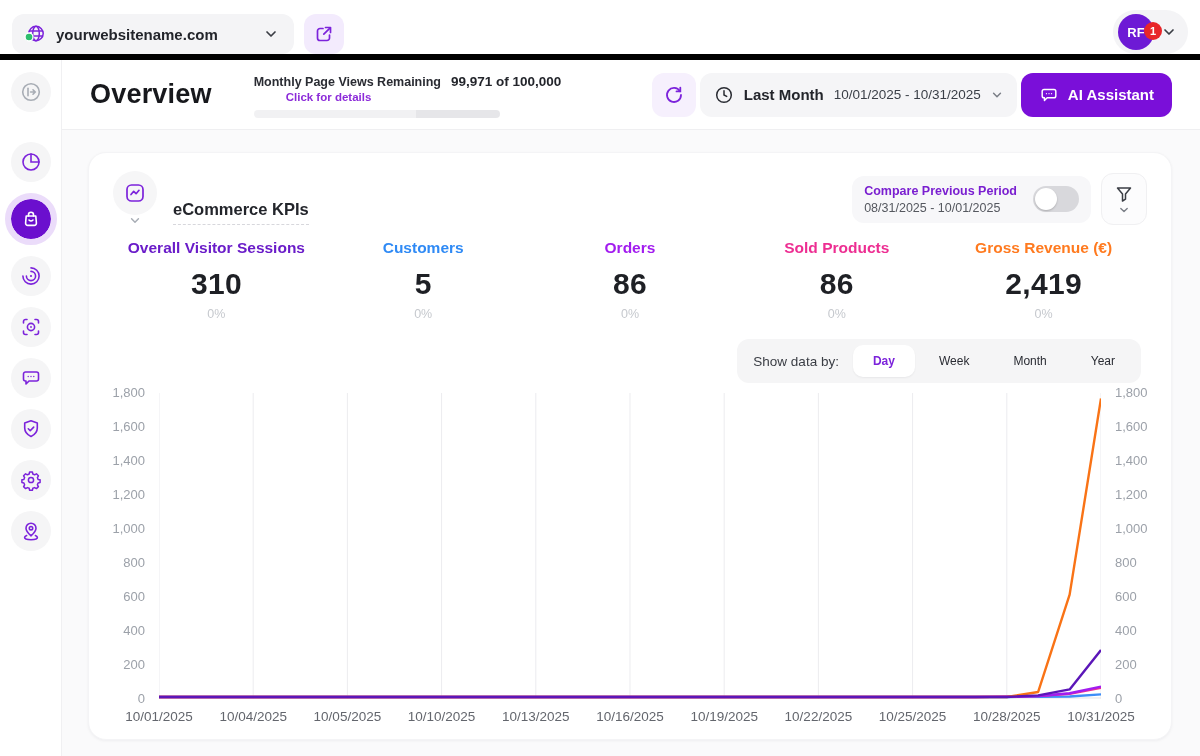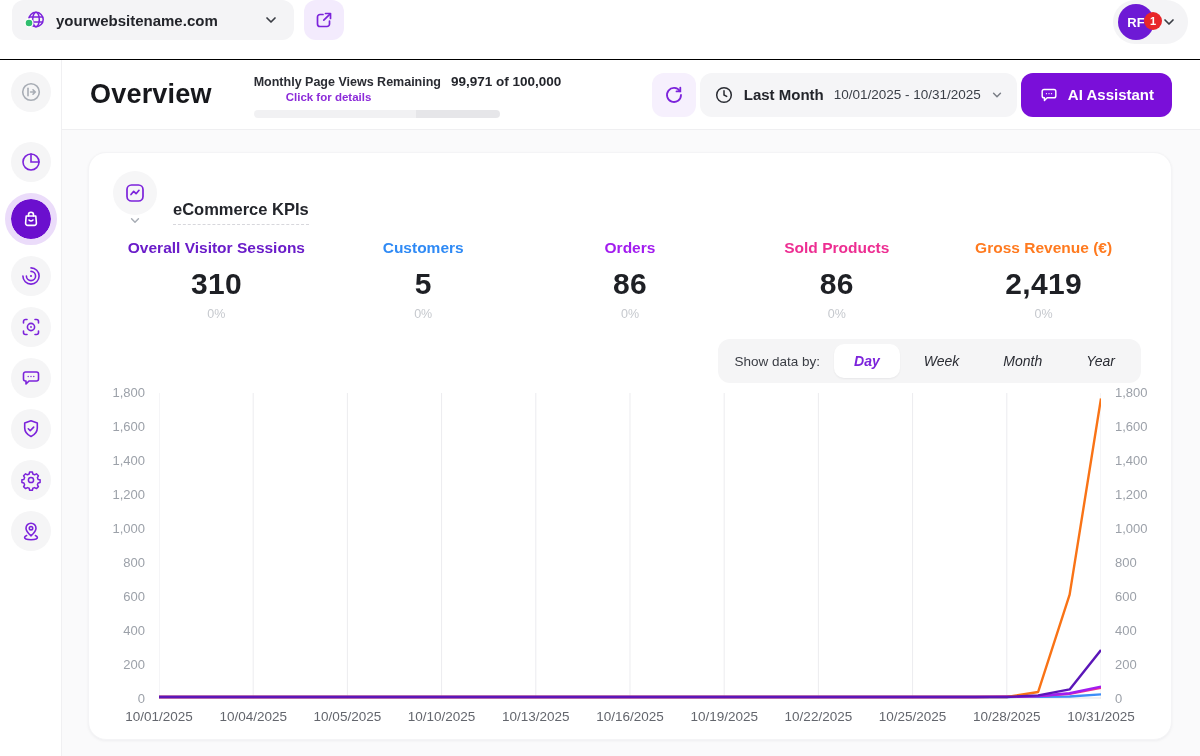--- a/index.html
+++ b/index.html
@@ -1,19 +1,19 @@
 <!DOCTYPE html>
 <html><head>
 <meta charset="utf-8">
 <style>
   * { margin:0; padding:0; box-sizing:border-box; }
   html,body { width:1200px; height:756px; font-family:"Liberation Sans", sans-serif; background:#FAFAFB; color:#1F2128; overflow:hidden; }
 
   
-  .topbar { height:60px; background:#fff; border-bottom:1px solid #000000; display:flex; align-items:flex-start; padding:0 12px; gap:10px; }
+  .topbar { height:60px; background:#fff; border-bottom:6px solid #000000; display:flex; align-items:flex-end; padding:0 12px; gap:10px; }
   .site-pill { display:flex; align-items:center; gap:10px; background:#F4F4F6; border-radius:12px; height:40px; padding:0 16px 0 12px; cursor:pointer; }
   .site-pill .site-name { font-size:15px; font-weight:600; color:#23252B; padding-right:36px; }
   .icon-btn { width:40px; height:40px; border-radius:12px; background:#F3EBFD; display:flex; align-items:center; justify-content:center; cursor:pointer; border:none; }
   .topbar-spacer { flex:1; }
   .user-pill { display:flex; align-items:center; gap:8px; background:#F4F4F6; border-radius:22px; height:44px; padding:0 12px 0 5px; cursor:pointer; }
   .avatar-wrap { position:relative; width:36px; height:36px; }
   .avatar { width:36px; height:36px; border-radius:50%; background:#6D1AD5; color:#fff; font-size:13px; font-weight:700; display:flex; align-items:center; justify-content:center; }
   .badge { position:absolute; top:8px; right:-8px; min-width:18px; height:18px; border-radius:9px; background:#E8262A; color:#fff; font-size:11px; font-weight:700; display:flex; align-items:center; justify-content:center; padding:0 4px; }
 
   
@@ -61,21 +61,21 @@
   .kpi-row { display:grid; grid-template-columns:repeat(5,1fr); margin-top:14px; padding:0 10px; }
   .kpi { text-align:center; }
   .kpi-label { font-size:15.5px; font-weight:700; cursor:pointer; }
   .kpi-value { font-size:30px; font-weight:600; color:#1E2025; margin-top:10px; letter-spacing:.3px; }
   .kpi-delta { font-size:12.5px; color:#C6C9CE; margin-top:6px; }
 
   
   .segment-row { display:flex; justify-content:flex-end; margin-top:18px; padding-right:16px; }
   .segment { background:#F5F5F6; border-radius:12px; height:44px; display:flex; align-items:center; padding:0 6px 0 16px; gap:4px; }
   .segment .seg-label { font-size:13.5px; color:#3A3D44; margin-right:10px; }
-  .seg-opt { font-size:14px; color:#2A2C33; padding:9px 20px; border-radius:10px; cursor:pointer; font-weight:500;font-style:italic; }
+  .seg-opt { font-size:12px; color:#2A2C33; padding:9px 20px; border-radius:10px; cursor:pointer; font-weight:500; }
   .seg-opt.selected { background:#fff; color:#7C23DB; font-weight:700; box-shadow:0 1px 2px rgba(16,24,40,.06); }
 
   
   .chart-area { flex:1; display:flex; flex-direction:column; margin-top:10px; min-height:0; }
   .chart-row { flex:1; display:flex; min-height:0; }
   .y-col { width:56px; display:flex; flex-direction:column; justify-content:space-between; margin:-7px 0; }
   .y-col span { font-size:13px; line-height:14px; color:#9CA1A9; }
   .y-col.left { text-align:right; padding-right:14px; }
   .y-col.right { text-align:left; padding-left:14px; }
   .plot { flex:1; position:relative; }
@@ -302,20 +302,43 @@
                   </g>
                 </svg>
             </span>
             <span style="display:flex; margin-top:1px;">
               <svg width="12" height="9" viewBox="0 0 14 10">
                   <path d="M3 3l4 4 4-4" fill="none" stroke="#A8ADB5" stroke-width="1.7" stroke-linecap="round" stroke-linejoin="round"></path>
                 </svg>
             </span>
           </div>
           <span class="card-title">eCommerce KPIs</span>
+          <div class="head-right">
+            <div class="compare-box">
+              <div>
+                <div class="compare-label">Compare Previous Period</div>
+                <div class="compare-range">08/31/2025 - 10/01/2025</div>
+              </div>
+              <div class="toggle">
+                  <div class="knob"></div>
+                </div>
+            </div>
+            <div class="filter-btn">
+              <span style="display:flex;">
+                <svg width="20" height="20" viewBox="0 0 20 20">
+                    <path d="M3.5 4h13l-5 6v5.2l-3 1.8v-7z" fill="none" stroke="#3A3D44" stroke-width="1.5" stroke-linejoin="round"></path>
+                  </svg>
+              </span>
+              <span style="display:flex;">
+                <svg width="12" height="8" viewBox="0 0 14 10">
+                    <path d="M3 3l4 4 4-4" fill="none" stroke="#7A7E86" stroke-width="1.7" stroke-linecap="round" stroke-linejoin="round"></path>
+                  </svg>
+              </span>
+            </div>
+          </div>
         </div>
 
         <div class="kpi-row">
           <div class="kpi">
             <div class="kpi-label" style="color: rgb(106, 28, 201);">Overall Visitor Sessions</div>
             <div class="kpi-value">310</div>
             <div class="kpi-delta">0%</div>
           </div>
           <div class="kpi">
             <div class="kpi-label" style="color: rgb(47, 138, 245);">Customers</div>

